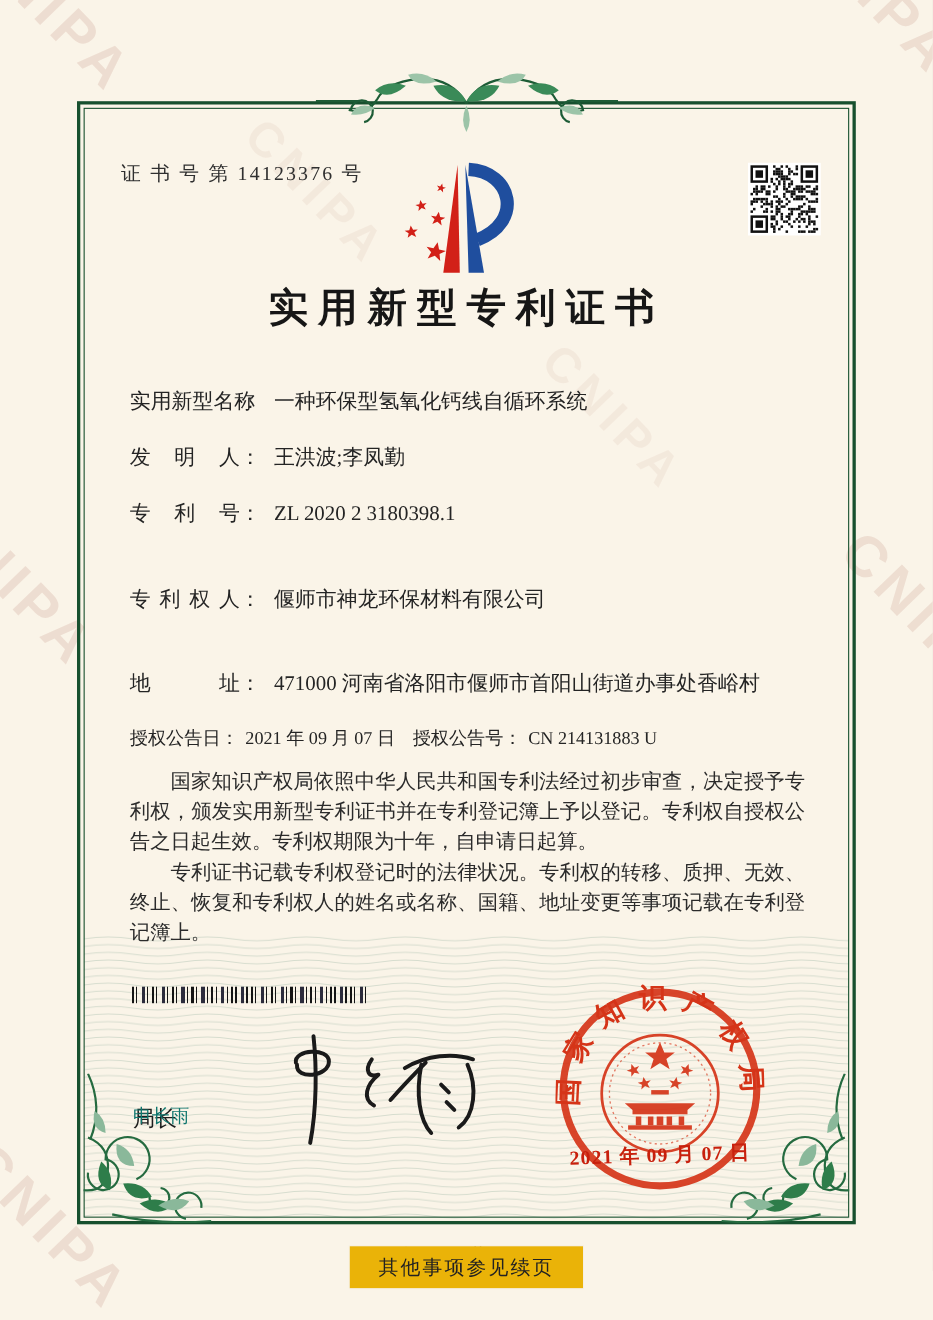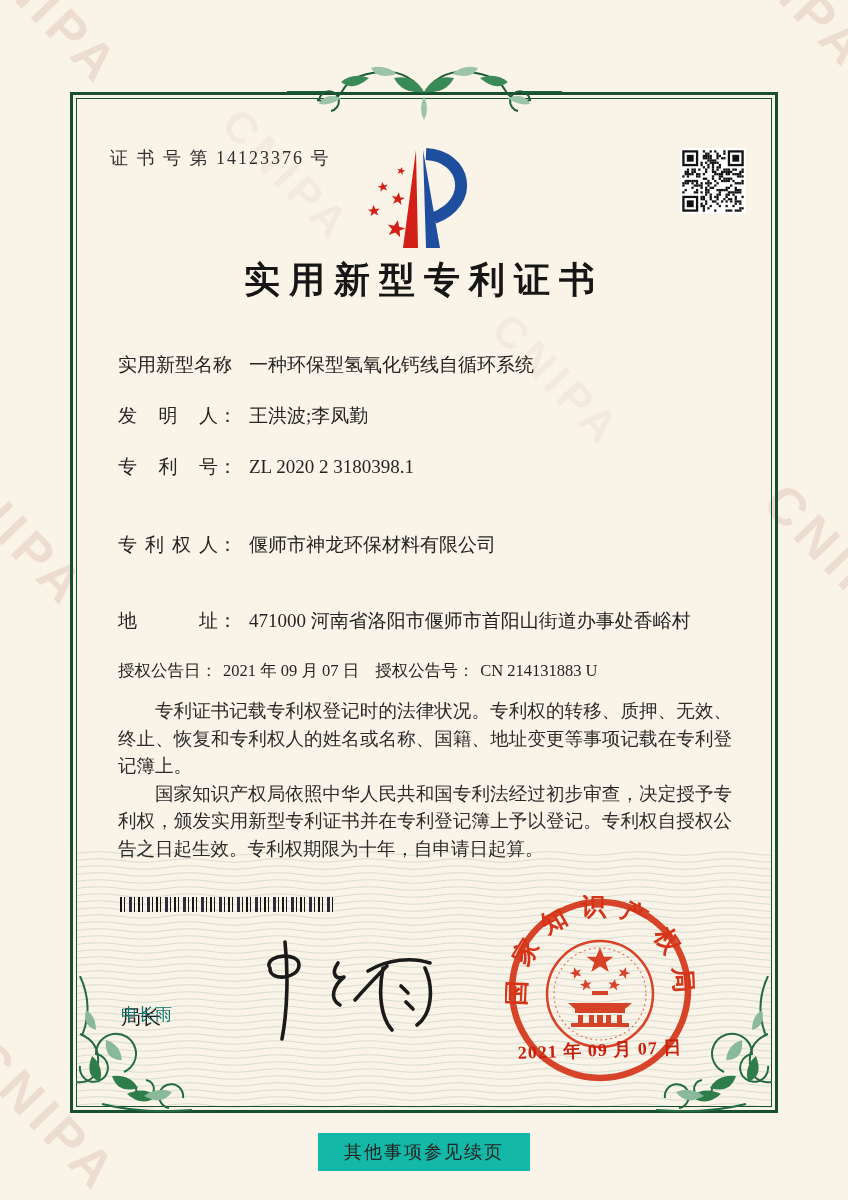--- a/index.html
+++ b/index.html
@@ -48,21 +48,21 @@
   .signer-title{ position:absolute; left:121px; top:966px; font-size:20px; z-index:4; color:#1d1d1d;margin-top:38px;}
   .signer-name{ position:absolute; left:121px; top:1003px; font-size:17px; z-index:4; color:#0f766e;}
   .signature{ position:absolute; left:245px; top:938px; z-index:4; }
   .seal{ position:absolute; left:505px; top:895px; z-index:4; }
   .seal-date{ position:absolute; left:500px; top:1038px; width:200px; text-align:center;
     font-size:18px; font-weight:bold; color:#c8200d; letter-spacing:1px;
     transform:rotate(-2deg); z-index:5; white-space:nowrap; }
   .page-num{ position:absolute; left:0; right:0; top:1082px; text-align:center;
     font-size:17px; color:#2a2a2a; z-index:4;margin-top:48px; }
   .cont-note{ position:absolute; left:50%; transform:translateX(-50%); top:1133px;
-    background:#14b8a6; padding:7px 26px; font-size:18px; color:#222;
+    background:#eab308; padding:7px 26px; font-size:18px; color:#222;
     letter-spacing:2px; z-index:4; box-shadow:0 0 0 1px rgba(0,0,0,0.02); white-space:nowrap; }
 </style>
 </head>
 <body>
 
 <div class="page">
 
   <div class="wm" style="left:-48px; top:-22px;">CNIPA</div>
   <div class="wm" style="left:700px; top:-38px;">CNIPA</div>
   <div class="wm faint" style="left:205px; top:150px;">CNIPA</div>
@@ -421,22 +421,22 @@
     <span class="flabel">专利权人</span><span>：</span><span class="fvalue">偃师市神龙环保材料有限公司</span>
   </div>
   <div class="frow" style="top:608px;">
     <span class="flabel">地址</span><span>：</span><span class="fvalue">471000  河南省洛阳市偃师市首阳山街道办事处香峪村</span>
   </div>
   <div class="frow small" style="top:660px;">
     <span class="flabel">授权公告日</span><span>：</span><span class="fvalue">2021 年 09 月 07 日</span><span class="flabel pair2">授权公告号</span><span>：</span><span class="fvalue">CN 214131883 U</span>
   </div>
 
   <div class="paras">
+    <p>国家知识产权局依照中华人民共和国专利法经过初步审查，决定授予专利权，颁发实用新型专利证书并在专利登记簿上予以登记。专利权自授权公告之日起生效。专利权期限为十年，自申请日起算。</p>
     <p>专利证书记载专利权登记时的法律状况。专利权的转移、质押、无效、终止、恢复和专利权人的姓名或名称、国籍、地址变更等事项记载在专利登记簿上。</p>
-    <p>国家知识产权局依照中华人民共和国专利法经过初步审查，决定授予专利权，颁发实用新型专利证书并在专利登记簿上予以登记。专利权自授权公告之日起生效。专利权期限为十年，自申请日起算。</p>
   </div>
 
   <div class="barcode"></div>
 
   <div class="signer-title">局长</div>
   <div class="signer-name">申长雨</div>
 
   <svg class="signature" width="205" height="105" viewBox="0 0 205 105">
     <g stroke="#1a1a1a" stroke-width="3.6" fill="none" stroke-linecap="round" stroke-linejoin="round">
       <path d="M24,28 c-2,-12 30,-14 30,-1 c0,14 -30,17 -29,3"></path>

